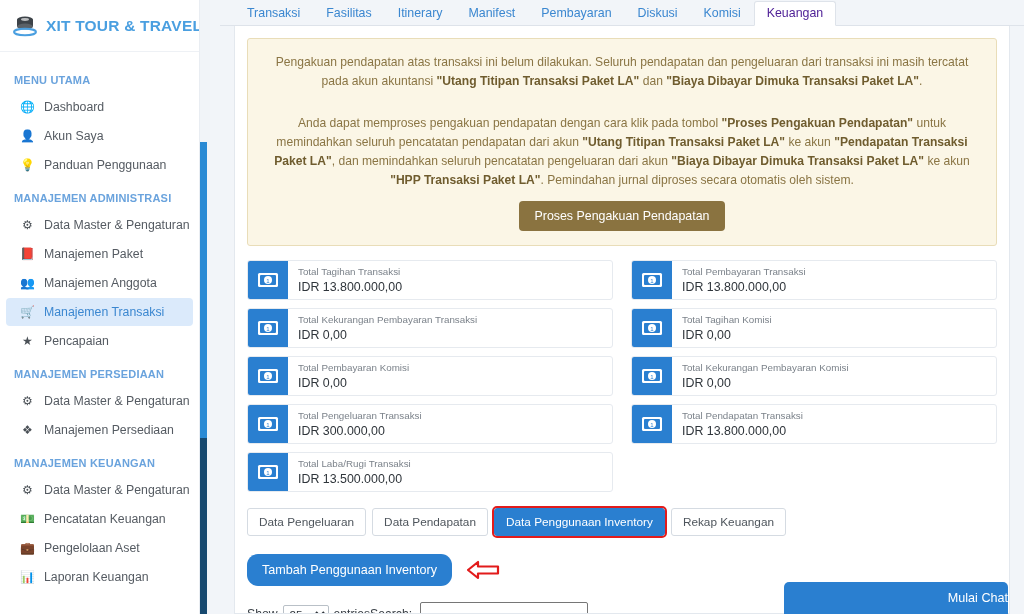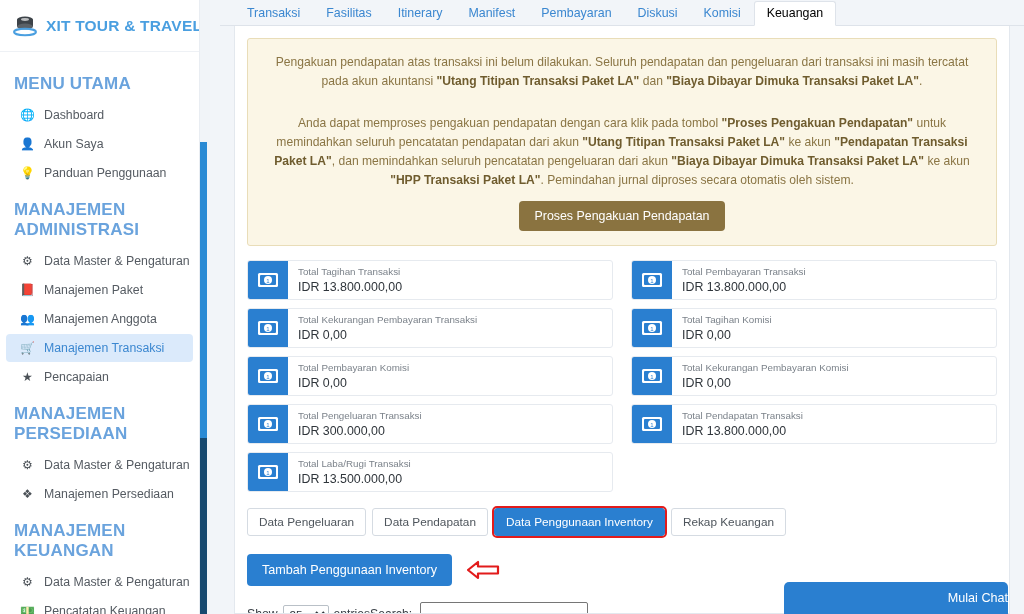--- a/index.html
+++ b/index.html
@@ -26,21 +26,21 @@
     height: 52px; padding: 0 12px;
     border-bottom: 1px solid #eef1f5;
   }
   .brand-logo { width: 26px; height: 26px; flex: 0 0 26px; }
   .brand-name {
     color: #4a9fe0; font-size: 15.5px; font-weight: 700;
     letter-spacing: .2px; white-space: nowrap;
   }
   .nav { padding-top: 10px; }
   .nav-section {
-    color: #6aa3dd; font-size: 17px; font-weight: 600;
+    color: #6aa3dd; font-size: 11px; font-weight: 600;
     padding: 12px 14px 6px 14px; letter-spacing: .2px;
   }
   .nav-item {
     display: flex; align-items: center; gap: 9px;
     padding: 7px 14px; margin: 1px 6px;
     color: #555b62; font-size: 12.3px;
     border-radius: 4px; cursor: pointer;
     white-space: nowrap;
   }
   .nav-item .nav-ico {
@@ -85,21 +85,21 @@
     border-bottom: 1px solid #dee3ea;
     background: #f2f5f9;
   }
   .tab {
     font-size: 12.4px; color: #3b87d0;
     padding: 4px 12px 5px 12px; cursor: pointer;
     border: 1px solid transparent; border-bottom: none;
     white-space: nowrap;
   }
   .tab.active {
-    color: #000000; background: #ffffff;
+    color: #4c1d95; background: #ffffff;
     border-color: #dee3ea; border-bottom: 1px solid #ffffff;
     border-radius: 3px 3px 0 0; margin-bottom: -1px;
   }
 
   .panel {
     background: #ffffff; border: 1px solid #e3e8ee; border-top: none;
     margin: 0 14px 0 14px;
     padding: 12px 12px 0 12px;
     height: 588px; overflow: hidden;
     position: relative;
@@ -150,21 +150,21 @@
   }
   .subtab.active {
     background: #2a7fd0; color: #ffffff; border-color: #2a7fd0;
     outline: 2px solid #e21b1b; outline-offset: 0px;
   }
 
   
   .addrow { display: flex; align-items: center; gap: 14px; margin-top: 18px; }
   .btn-blue {
     background: #2a7fd0; color: #ffffff;
-    border: none; border-radius: 4px;
+    border: none; border-radius: 11px;
     font-size: 12.6px; padding: 9px 15px;
     cursor: pointer; font-family: inherit;
   }
   .arrow-left { width: 34px; height: 20px; }
 
   
   .tablecontrols {
     display: flex; align-items: center; justify-content: flex-start;
     margin-top: 16px; font-size: 12.2px; color: #3a4047;
   }

